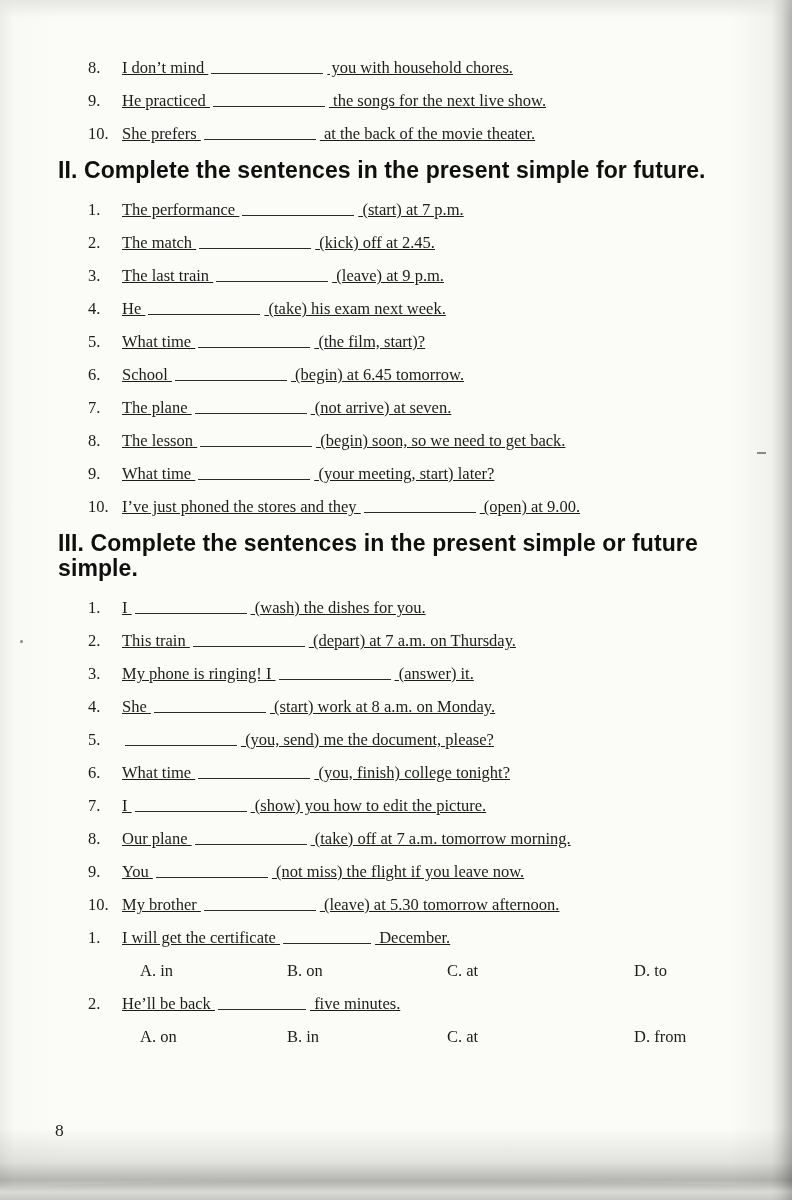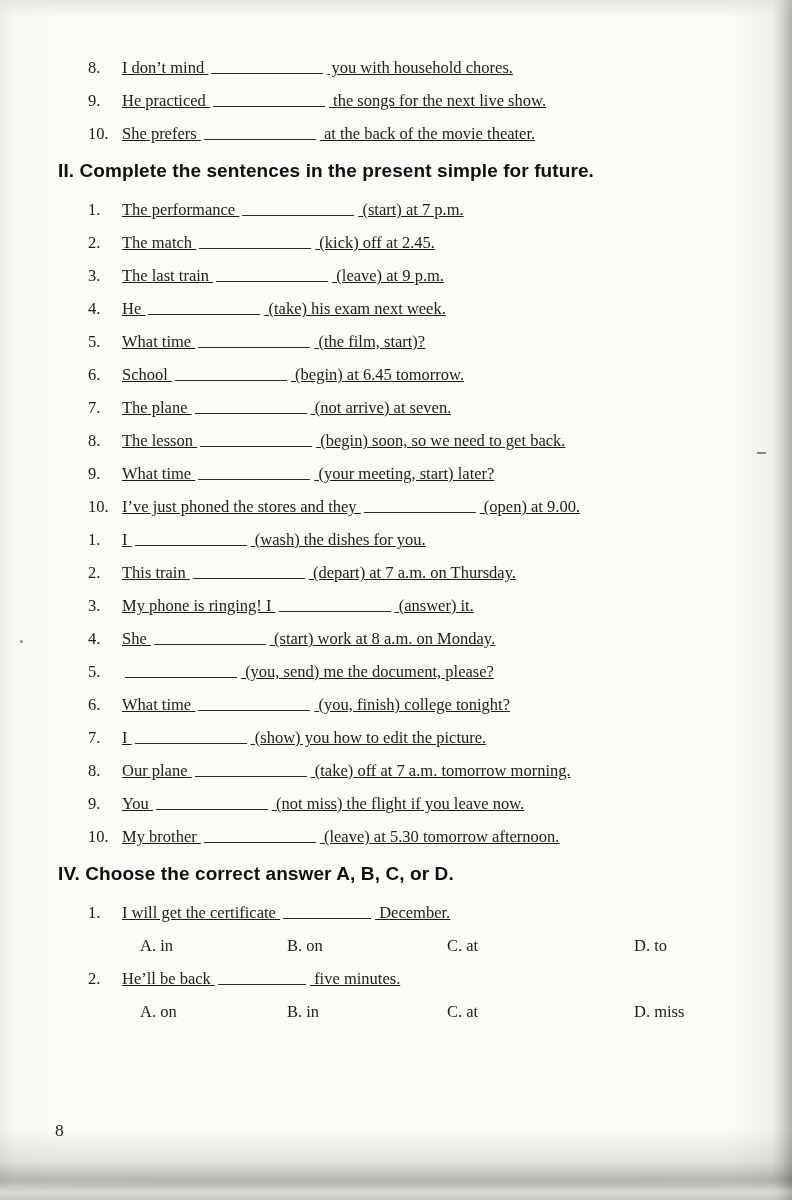--- a/index.html
+++ b/index.html
@@ -29,21 +29,21 @@
   .num { flex:0 0 34px; }
   .txt { flex:1;text-decoration:underline; }
   .blank {
     display:inline-block; height:2px;
     border-bottom:1.4px solid #2b2b2b;
     transform:translateY(1px);
     margin:0 4px 0 3px;
   }
   .sec-title {
     font-family:"Liberation Sans", sans-serif;
-    font-weight:bold; font-size:19px; line-height:25px;
+    font-weight:bold; font-size:23px; line-height:25px;
     color:#0f0f0f;
     margin:14px 0 16px -30px;
     letter-spacing:.1px;
   }
   .choices {
     display:grid;
     grid-template-columns:147px 160px 187px auto;
     margin:0 0 12px 52px;
     line-height:21px;
   }
@@ -129,20 +129,21 @@
         <span class="txt">The lesson <span class="blank" style="width: 112px;"></span> (begin) soon, so we need to get back.</span>
       </div>
       <div class="item">
         <span class="num">9.</span>
         <span class="txt">What time <span class="blank" style="width: 112px;"></span> (your meeting, start) later?</span>
       </div>
       <div class="item">
         <span class="num">10.</span>
         <span class="txt">I’ve just phoned the stores and they <span class="blank" style="width: 112px;"></span> (open) at 9.00.</span>
       </div>
+      <div class="sec-title">III. Complete the sentences in the present simple or future simple.</div>
       <div class="item">
         <span class="num">1.</span>
         <span class="txt">I <span class="blank" style="width: 112px;"></span> (wash) the dishes for you.</span>
       </div>
       <div class="item">
         <span class="num">2.</span>
         <span class="txt">This train <span class="blank" style="width: 112px;"></span> (depart) at 7 a.m. on Thursday.</span>
       </div>
       <div class="item">
         <span class="num">3.</span>
@@ -169,40 +170,39 @@
         <span class="txt">Our plane <span class="blank" style="width: 112px;"></span> (take) off at 7 a.m. tomorrow morning.</span>
       </div>
       <div class="item">
         <span class="num">9.</span>
         <span class="txt">You <span class="blank" style="width: 112px;"></span> (not miss) the flight if you leave now.</span>
       </div>
       <div class="item">
         <span class="num">10.</span>
         <span class="txt">My brother <span class="blank" style="width: 112px;"></span> (leave) at 5.30 tomorrow afternoon.</span>
       </div>
-      <div class="sec-title">IV. Choose the correct answer A, B, C, or D.</div>
       <div class="item">
         <span class="num">1.</span>
         <span class="txt">I will get the certificate <span class="blank" style="width: 88px;"></span> December.</span>
       </div>
       <div class="choices">
         <span class="choice">A. in</span>
         <span class="choice">B. on</span>
         <span class="choice">C. at</span>
         <span class="choice">D. to</span>
       </div>
       <div class="item">
         <span class="num">2.</span>
         <span class="txt">He’ll be back <span class="blank" style="width: 88px;"></span> five minutes.</span>
       </div>
       <div class="choices">
         <span class="choice">A. on</span>
         <span class="choice">B. in</span>
         <span class="choice">C. at</span>
-        <span class="choice">D. miss</span>
+        <span class="choice">D. from</span>
       </div>
     </div>
   <div class="page-num">8</div>
   <div class="speck speck-1"></div>
   <div class="speck speck-2"></div>
   <div class="page-curl"></div>
   <div class="edge-bottom"></div>
   <div class="edge-right"></div>
 </div>
 

